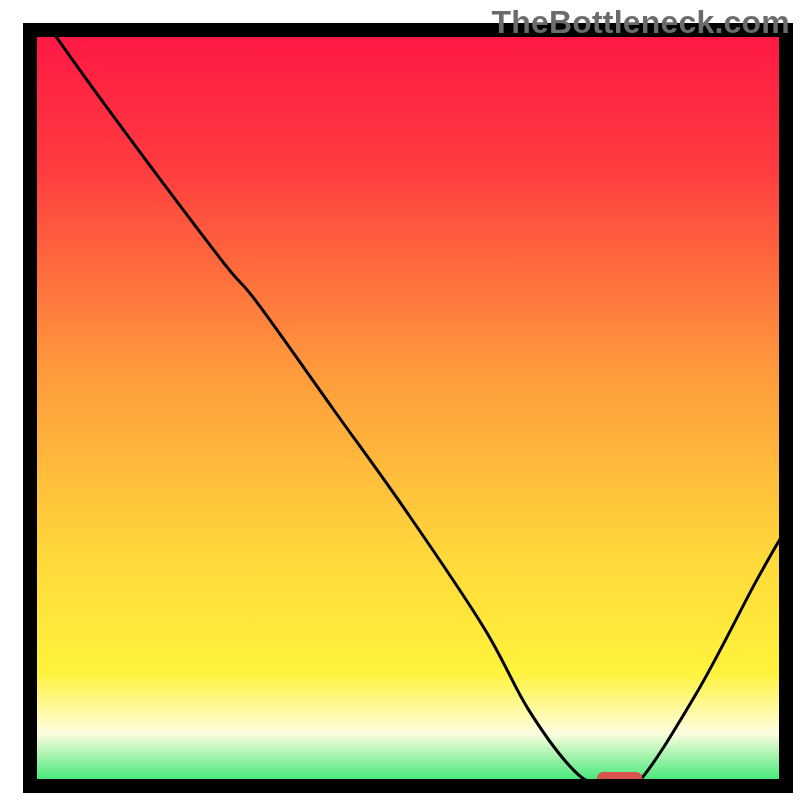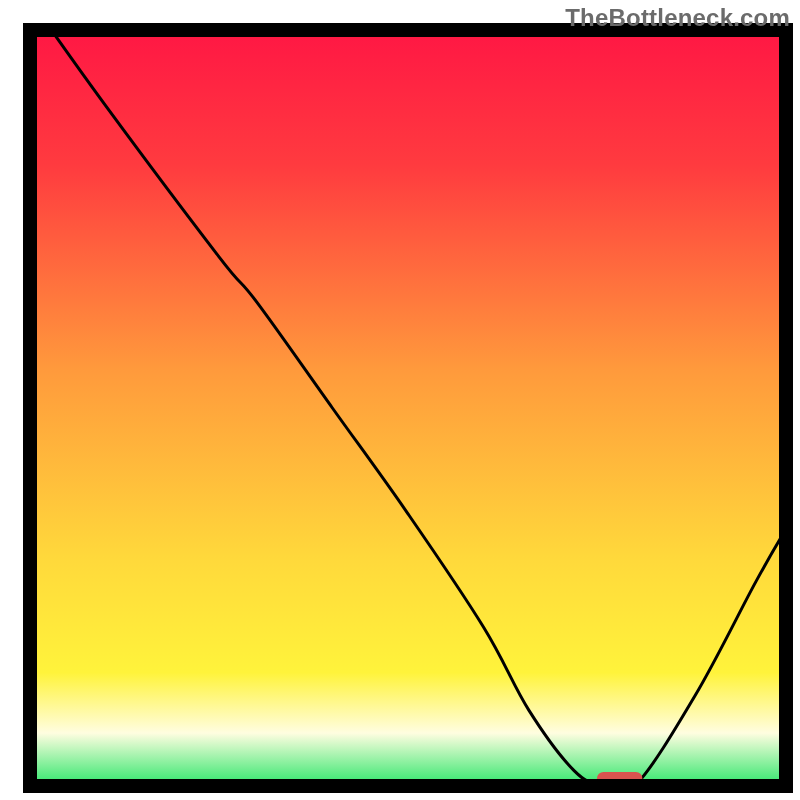--- a/index.html
+++ b/index.html
@@ -15,21 +15,21 @@
     position: absolute;
     left: 0;
     top: 0;
     width: 800px;
     height: 800px;
   }
   .watermark {
     position: absolute;
     top: 4px;
     right: 10px;
-    font-size: 24px;
+    font-size: 32px;
     font-weight: 600;
     color: #6b6b6b;
     letter-spacing: 0.2px;
   }
 </style>
 </head>
 <body>
 
 <div class="frame">
   <svg id="chart-svg" width="800" height="800" viewBox="0 0 800 800">

